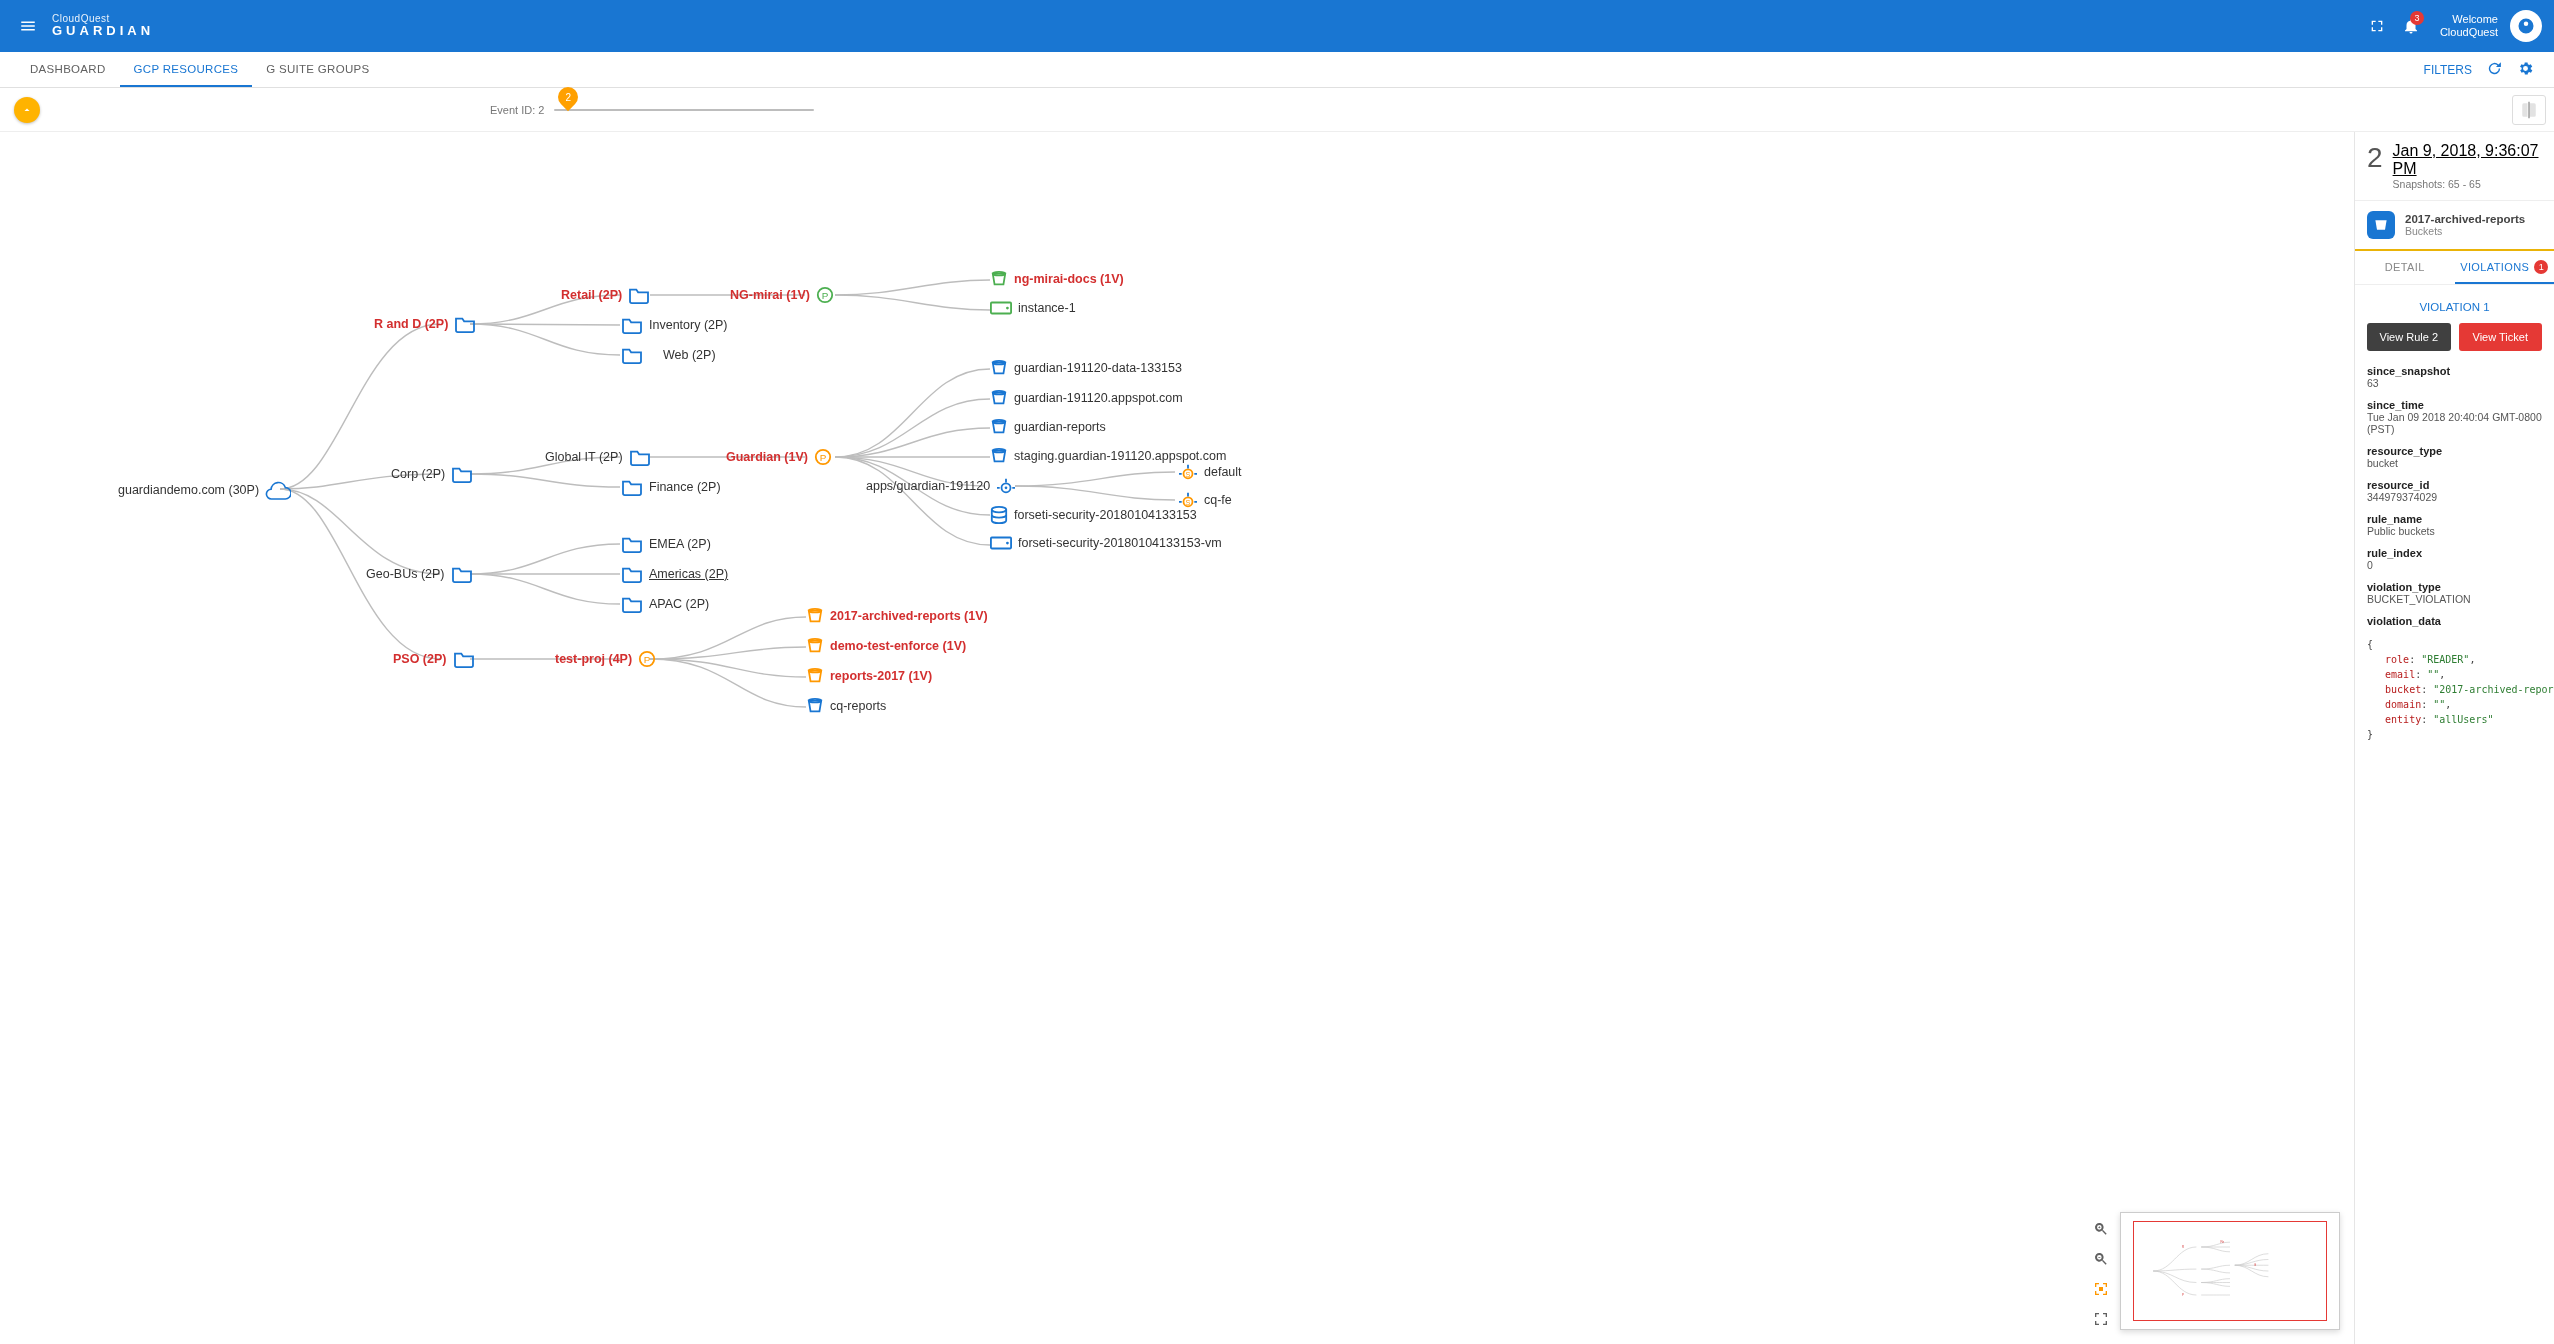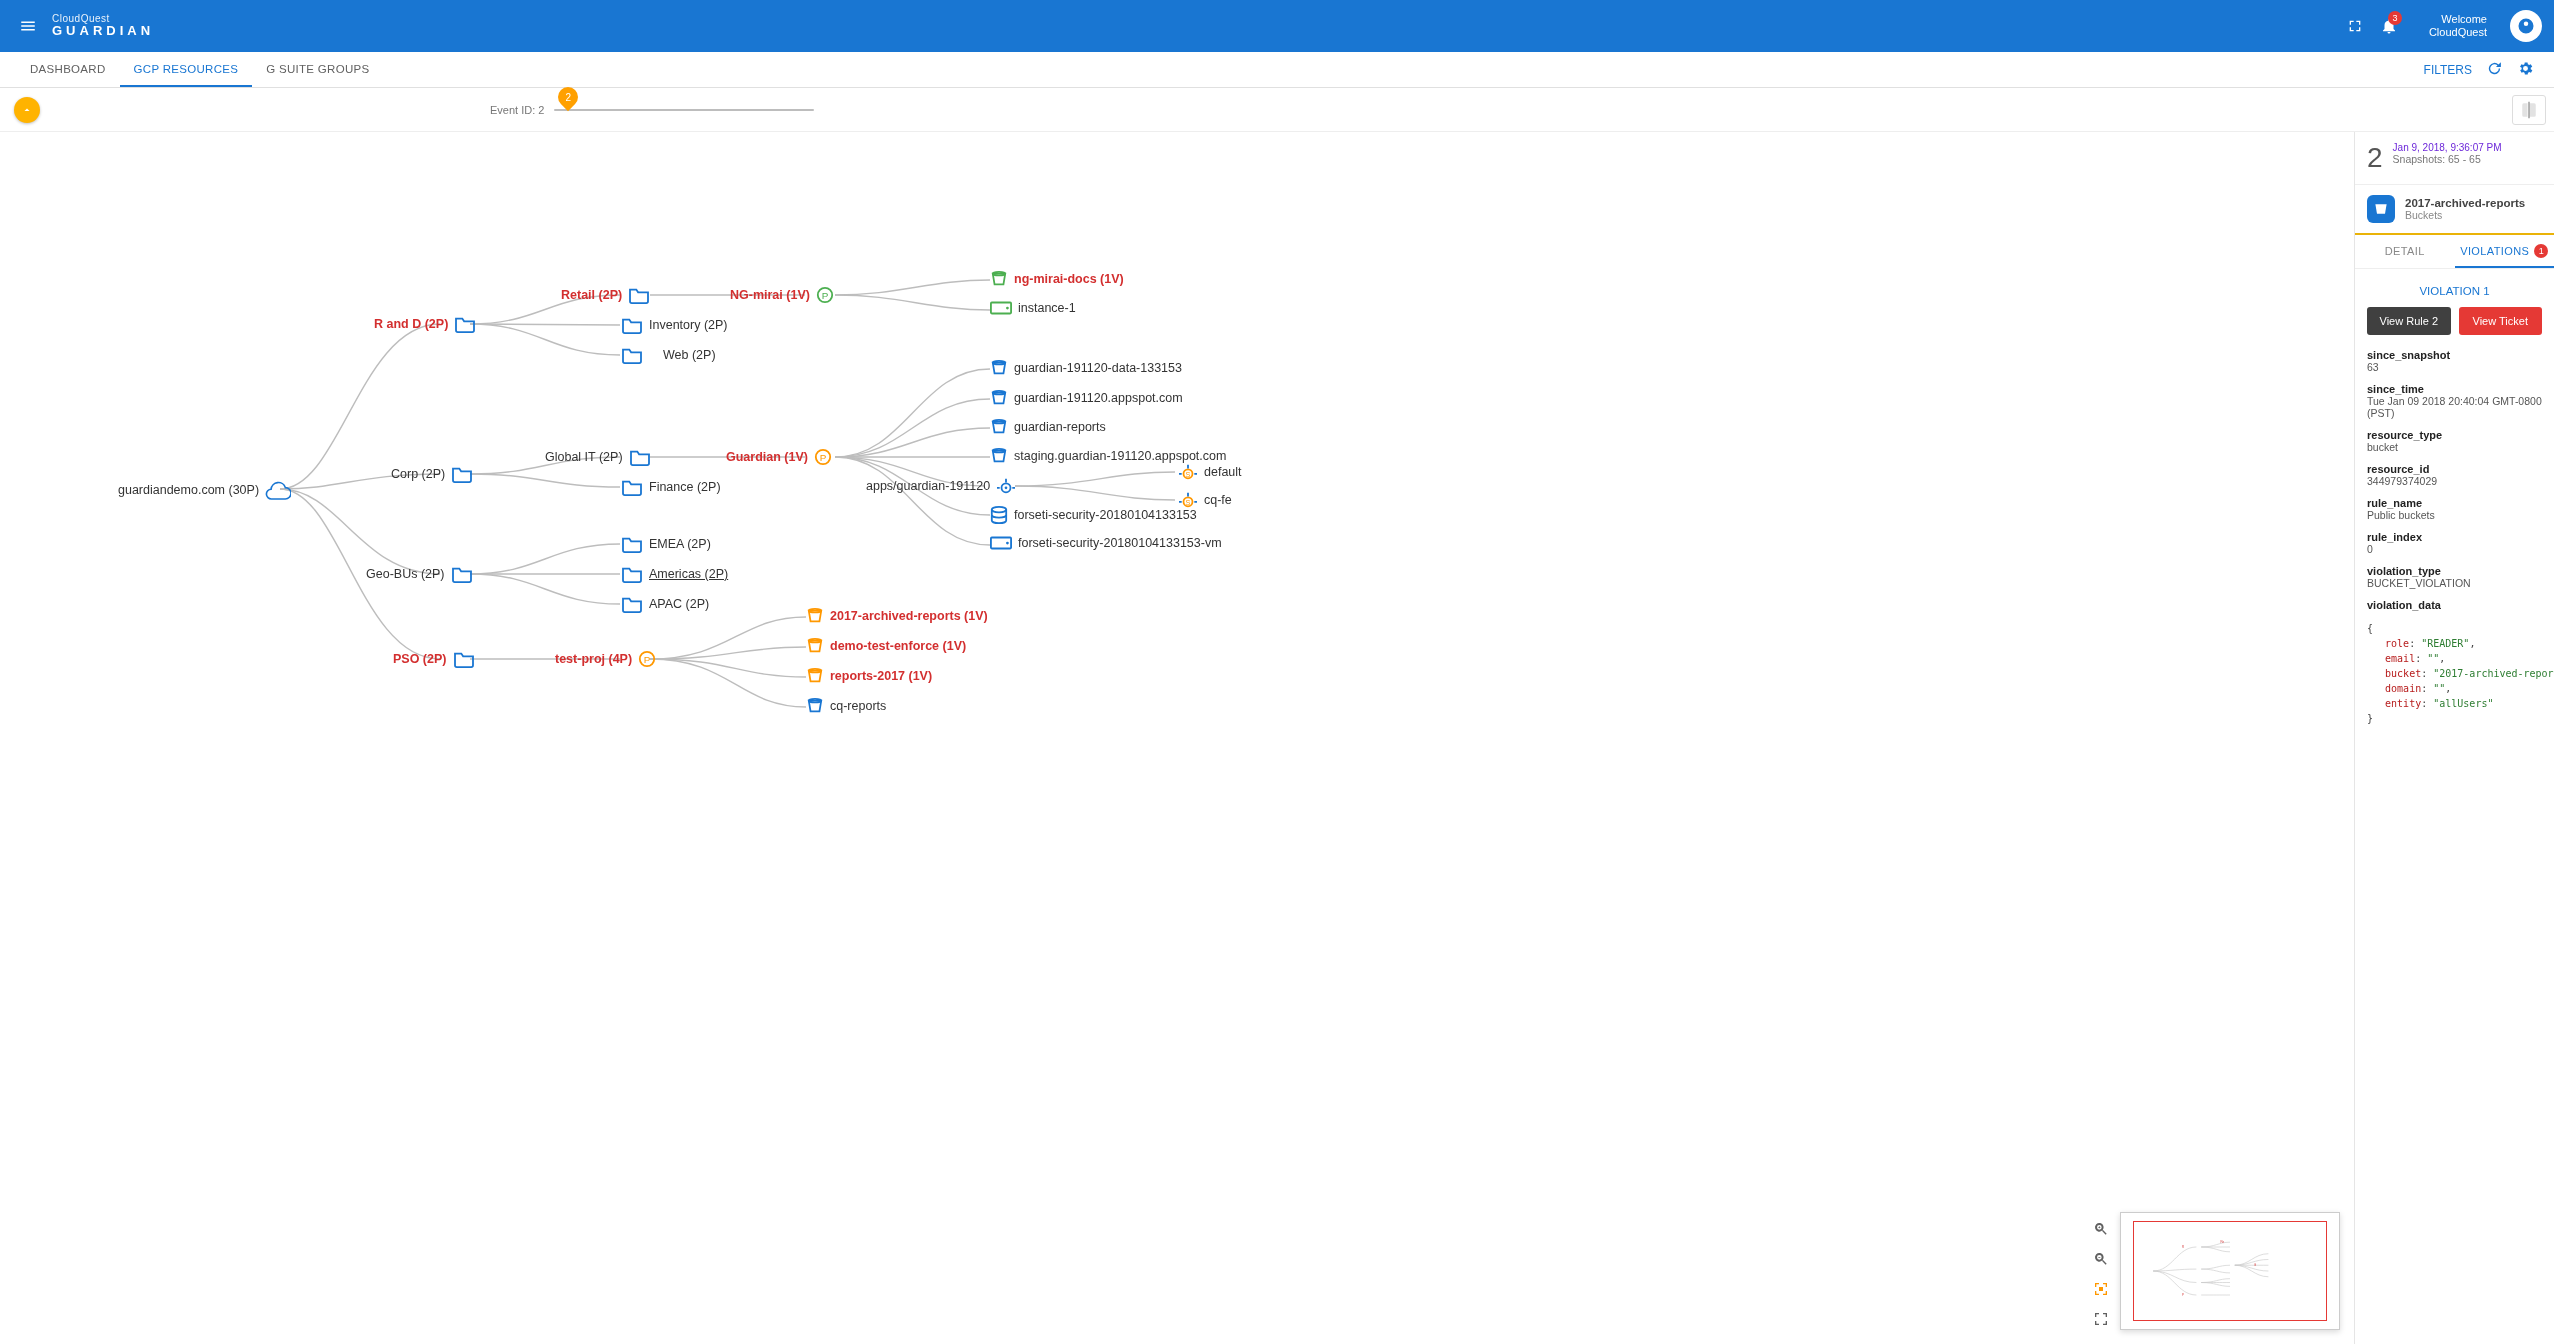--- a/index.html
+++ b/index.html
@@ -8,21 +8,21 @@
 
 
 .appbar { height: 52px; background: #1976d2; color: #fff; display: flex; align-items: center; padding: 0 12px; }
 .appbar .menu-btn { width: 32px; height: 32px; display:flex; align-items:center; justify-content:center; cursor:pointer; }
 .appbar .brand { margin-left: 8px; font-size: 12px; line-height: 1.1; }
 .appbar .brand .top { font-size: 10px; letter-spacing: 0.5px; opacity:.9; }
 .appbar .brand .bot { font-size: 13px; letter-spacing: 4px; font-weight: 600; }
 .appbar .spacer { flex: 1; }
 .appbar .icon-btn { width: 34px; height: 34px; display:flex; align-items:center; justify-content:center; cursor:pointer; position:relative; }
 .appbar .badge { position:absolute; top:2px; right:4px; background:#e53935; color:#fff; font-size:9px; border-radius:50%; width:14px; height:14px; display:flex; align-items:center; justify-content:center; }
-.appbar .welcome { text-align:right; font-size:11px; line-height:1.2; margin: 0 23px; }
+.appbar .welcome { text-align:right; font-size:11px; line-height:1.2; margin: 0 12px; }
 .appbar .avatar { width:32px; height:32px; border-radius:50%; background:#fff; display:flex; align-items:center; justify-content:center; }
 
 
 .tabs { height: 36px; border-bottom: 1px solid #e0e0e0; display:flex; align-items:stretch; padding: 0 16px; }
 .tabs .tab { display:flex; align-items:center; padding: 0 14px; font-size:11.5px; color:#616161; letter-spacing: .3px; cursor:pointer; border-bottom:2px solid transparent; }
 .tabs .tab.active { color:#1976d2; border-bottom-color:#1976d2; }
 .tabs .spacer { flex:1; }
 .tabs .filters { display:flex; align-items:center; color:#1976d2; font-size:12px; gap: 14px; padding-right:4px; }
 .tabs .filters .link { cursor:pointer; font-weight:500; }
 .tabs .filters .ic { cursor:pointer; color:#1976d2; }
@@ -38,21 +38,21 @@
 .toolbar .slider .pin span { transform:rotate(45deg); color:#fff; font-size:10px; }
 .toolbar .right-tool { margin-left:auto; margin-right:8px; width:34px; height:30px; border:1px solid #ddd; border-radius:3px; display:flex; align-items:center; justify-content:center; cursor:pointer; color:#9e9e9e; }
 
 
 .main { display:flex; height: calc(100% - 52px - 36px - 44px); }
 .canvas { flex:1; position:relative; background:#fff; overflow:hidden; }
 .sidepanel { width:200px; border-left:1px solid #e5e5e5; overflow-y:auto; font-size:11.5px; }
 
 .sidepanel .hdr { display:flex; padding:10px 12px; border-bottom:1px solid #eee; gap:10px; }
 .sidepanel .hdr .big { font-size:28px; font-weight:300; color:#555; }
-.sidepanel .hdr .meta .ts { font-size:10px; color:#6d28d9; }
+.sidepanel .hdr .meta .ts { font-size:16px; color:#000000;text-decoration:underline; }
 .sidepanel .hdr .meta .snap { font-size:10.5px; color:#777; }
 
 .sidepanel .resource { display:flex; align-items:center; gap:10px; padding:10px 12px; border-bottom:2px solid #eab308; }
 .sidepanel .resource .ricon { width:28px; height:28px; border-radius:6px; background:#1976d2; display:flex; align-items:center; justify-content:center; color:#fff; font-size:12px; }
 .sidepanel .resource .rname { font-size:11.5px; font-weight:600; color:#444; }
 .sidepanel .resource .rtype { font-size:10.5px; color:#888; }
 
 .sidepanel .dtabs { display:flex; border-bottom:1px solid #eee; }
 .sidepanel .dtabs .dtab { flex:1; height:33px; display:flex; align-items:center; justify-content:center; font-size:11px; color:#888; letter-spacing:.4px; cursor:pointer; border-bottom:2px solid transparent; }
 .sidepanel .dtabs .dtab.active { color:#1976d2; border-bottom-color:#1976d2; }

